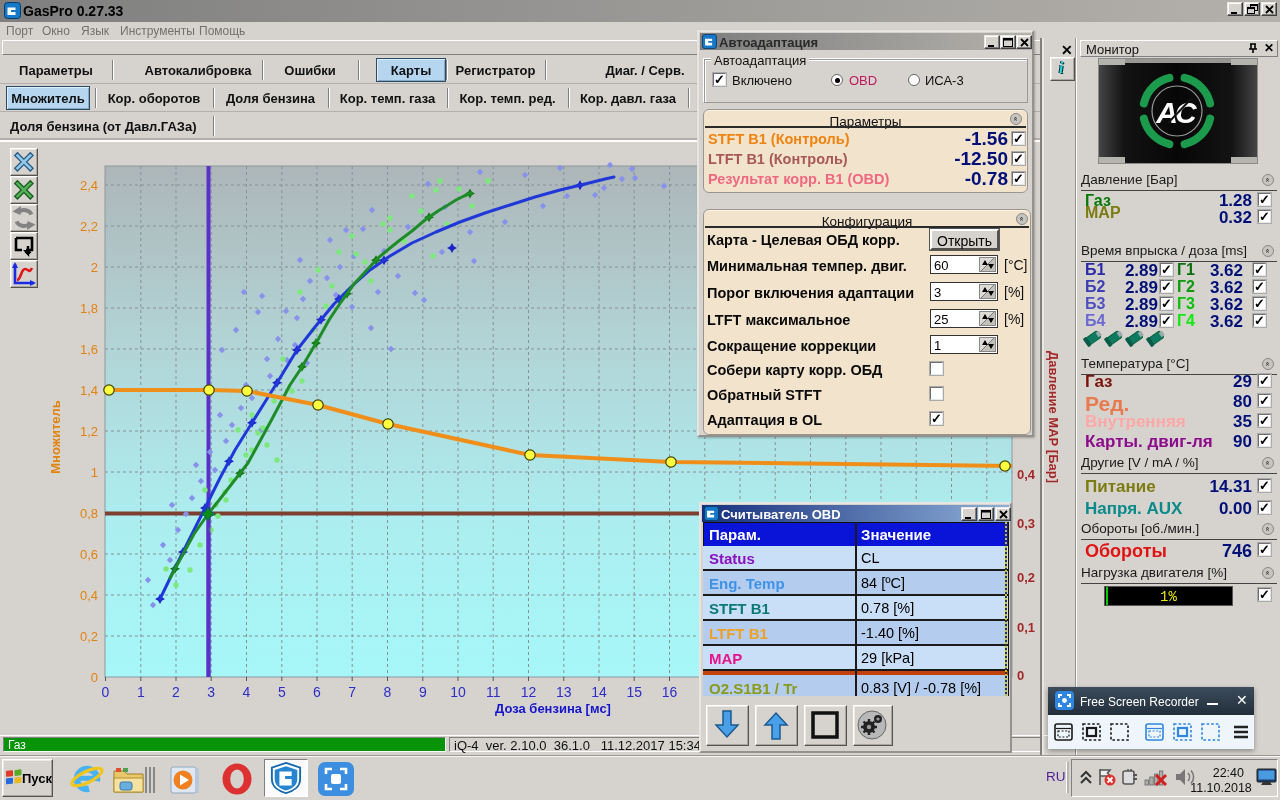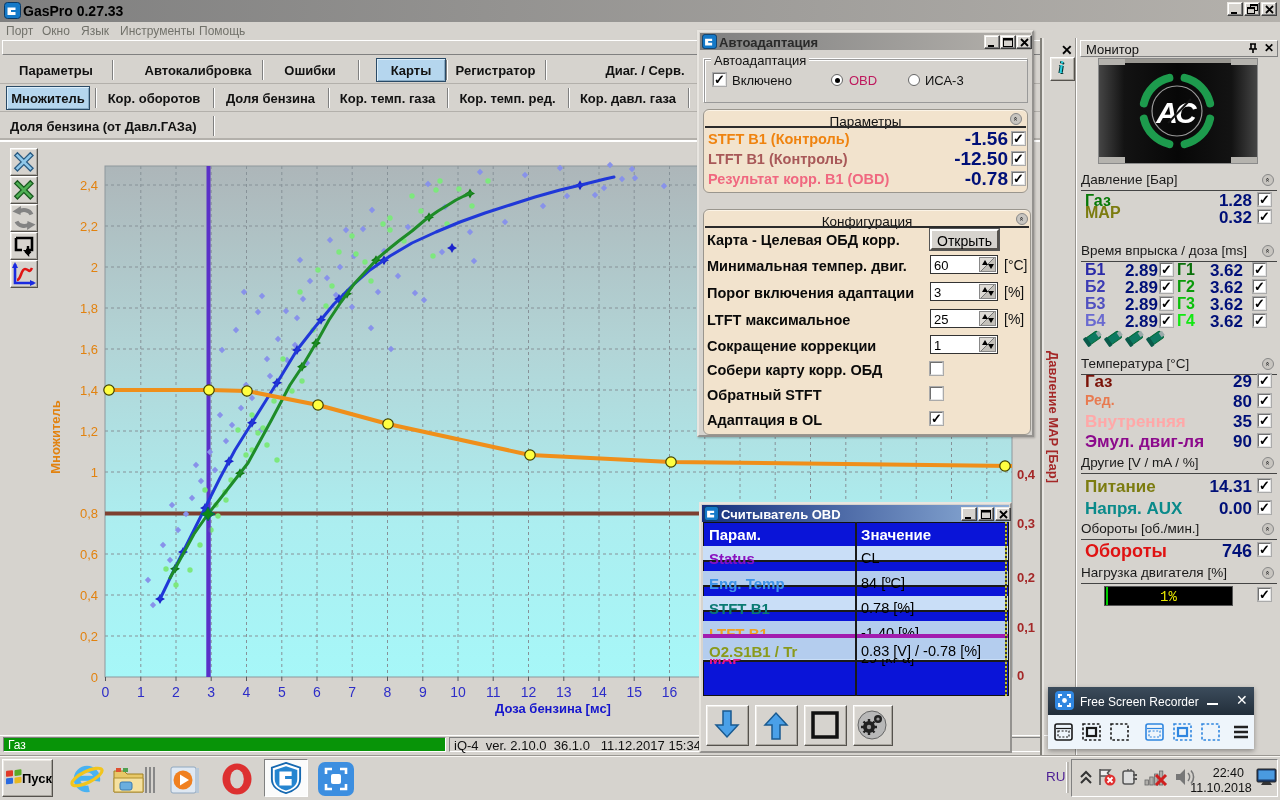--- a/index.html
+++ b/index.html
@@ -34,21 +34,21 @@
 .tdiv{position:absolute;width:1px;background:#808080;box-shadow:1px 0 0 #fff}
 .seltab{position:absolute;background:#b5d6ee;border:1px solid #2a4a66;box-shadow:inset 1px 1px 0 #dceefa,inset -1px -1px 0 #87aac4}
 .dlg-beige{position:absolute;background:#f2e3cd;border:1px solid #9a968e;border-radius:6px;box-shadow:inset 0 1px 0 #fbf3e6}
 .ph{font:13.5px "Liberation Sans";color:#111;text-align:center;padding-top:3px}
 .cfglab{position:absolute;left:707px;font:bold 14.5px "Liberation Sans";color:#0a0a0a}
 .spin{position:absolute;left:930px;width:68px;height:19px;background:#fff;border:1px solid #333;font:13px "Liberation Sans";padding:2px 0 0 3px}
 .spb{position:absolute;right:1px;top:1px;width:17px;height:15px;background:#cdcac4 linear-gradient(135deg,#dedbd6 48%,#777 49%,#777 51%,#c3c0ba 52%);border:1px solid #888}
 .spb:after{content:"";position:absolute;left:2px;top:2px;width:0;height:0;border-left:3.5px solid transparent;border-right:3.5px solid transparent;border-bottom:5px solid #000}
 .spb:before{content:"";position:absolute;right:1px;bottom:2px;width:0;height:0;border-left:3.5px solid transparent;border-right:3.5px solid transparent;border-top:5px solid #000}
 .unit{position:absolute;left:1004px;font:14px "Liberation Sans";color:#111}
-.obdrow{position:absolute;left:703px;width:305px;height:16px;border-bottom:2px solid #1a1a1a}
+.obdrow{position:absolute;left:703px;width:305px;height:25px;border-bottom:2px solid #1a1a1a}
 .obdp{position:absolute;left:6px;top:4px;font:bold 15px "Liberation Sans"}
 .obdv{position:absolute;left:158px;top:4px;font:14.5px "Liberation Sans";color:#000}
 </style></head>
 <body>
 
 <div class="abs" style="left:0;top:0;width:1280px;height:22px;background:linear-gradient(90deg,#7f7f7f,#b4b1ac)"></div>
 <svg class="abs" style="left:4px;top:2px" width="17" height="17" viewBox="0 0 17 17">
     <rect x="0.5" y="0.5" width="16" height="16" rx="3" fill="#1479c8" stroke="#0a3a66"></rect>
     <path d="M3.5 5.5 h8 v2.5 h-4.5 v2 h4.5 v3 h-8 z" fill="#fff"></path>
   </svg>
@@ -504,27 +504,27 @@
 <use href="#plug" x="21"></use>
     <use href="#plug" x="42"></use>
     <use href="#plug" x="63"></use>
 </svg>
 
 <div class="sect" style="top:356px">Температура [°C]</div>
 <div class="sbtn" style="top:358px">«</div>
 <div class="mrow" style="top:372px;font-size:17px;color:#7a1208">Газ</div>
 <div class="mval" style="left:1192px;top:372px">29</div>
 <div class="cb k" style="left:1258px;top:374px"></div>
-<div class="mrow" style="top:392px;font-size:14px;color:#e87a50">Ред.</div>
+<div class="mrow" style="top:392px;font-size:21px;color:#e87a50">Ред.</div>
 <div class="mval" style="left:1192px;top:392px">80</div>
 <div class="cb k" style="left:1258px;top:394px"></div>
 <div class="mrow" style="top:412px;font-size:17px;color:#ffa8a8">Внутренняя</div>
 <div class="mval" style="left:1192px;top:412px">35</div>
 <div class="cb k" style="left:1258px;top:414px"></div>
-<div class="mrow" style="top:432px;font-size:17px;color:#8c0a8c">Эмул. двиг-ля</div>
+<div class="mrow" style="top:432px;font-size:17px;color:#8c0a8c">Карты. двиг-ля</div>
 <div class="mval" style="left:1192px;top:432px">90</div>
 <div class="cb k" style="left:1258px;top:434px"></div>
 
 <div class="sect" style="top:455px">Другие [V / mA / %]</div>
 <div class="sbtn" style="top:457px">«</div>
 <div class="mrow" style="top:477px;font-size:17px;color:#7c7c10">Питание</div>
 <div class="mval" style="left:1180px;top:477px;width:72px">14.31</div>
 <div class="cb k" style="left:1258px;top:479px"></div>
 <div class="mrow" style="top:499px;font-size:17px;color:#0a8a8a">Напря. AUX</div>
 <div class="mval" style="left:1180px;top:499px;width:72px">0.00</div>
@@ -655,21 +655,21 @@
     <span class="obdv">0.78 [%]</span>
   </div>
 <div class="obdrow" style="top:621px;background:#b4cdee">
     <span class="obdp" style="color:#efa024">LTFT B1</span>
     <span class="obdv">-1.40 [%]</span>
   </div>
 <div class="obdrow" style="top:646px;background:#c9def7">
     <span class="obdp" style="color:#e8148c">MAP</span>
     <span class="obdv">29 [kPa]</span>
   </div>
-<div class="obdrow" style="top:634px;height:25px;background:#b4cdee;border-bottom:none;border-top:4px solid #a21caf">
+<div class="obdrow" style="top:671px;height:25px;background:#b4cdee;border-bottom:none;border-top:4px solid #c2410c">
     <span class="obdp" style="color:#8a9a1a;top:5px">O2.S1B1 / Tr</span>
     <span class="obdv" style="top:5px">0.83 [V] / -0.78 [%]</span>
   </div>
 <div class="abs" style="left:855px;top:522px;width:2px;height:174px;background:#1a1a1a"></div>
 <div class="abs" style="left:1005px;top:522px;width:2px;height:174px;background:repeating-linear-gradient(180deg,#c2c22a 0 2px,#333 2px 4px)"></div>
 
 <div class="abs out" style="left:706px;top:705px;width:43px;height:41px"><svg width="40" height="38" viewBox="0 0 40 38">
       <path d="M16 5 h8 v14 h7 l-11 12 -11-12 h7 z" fill="#4aa0e8" stroke="#1a5a90" stroke-width="1.5"></path>
     </svg></div>
 <div class="abs out" style="left:755px;top:705px;width:43px;height:41px"><svg width="40" height="38" viewBox="0 0 40 38">

